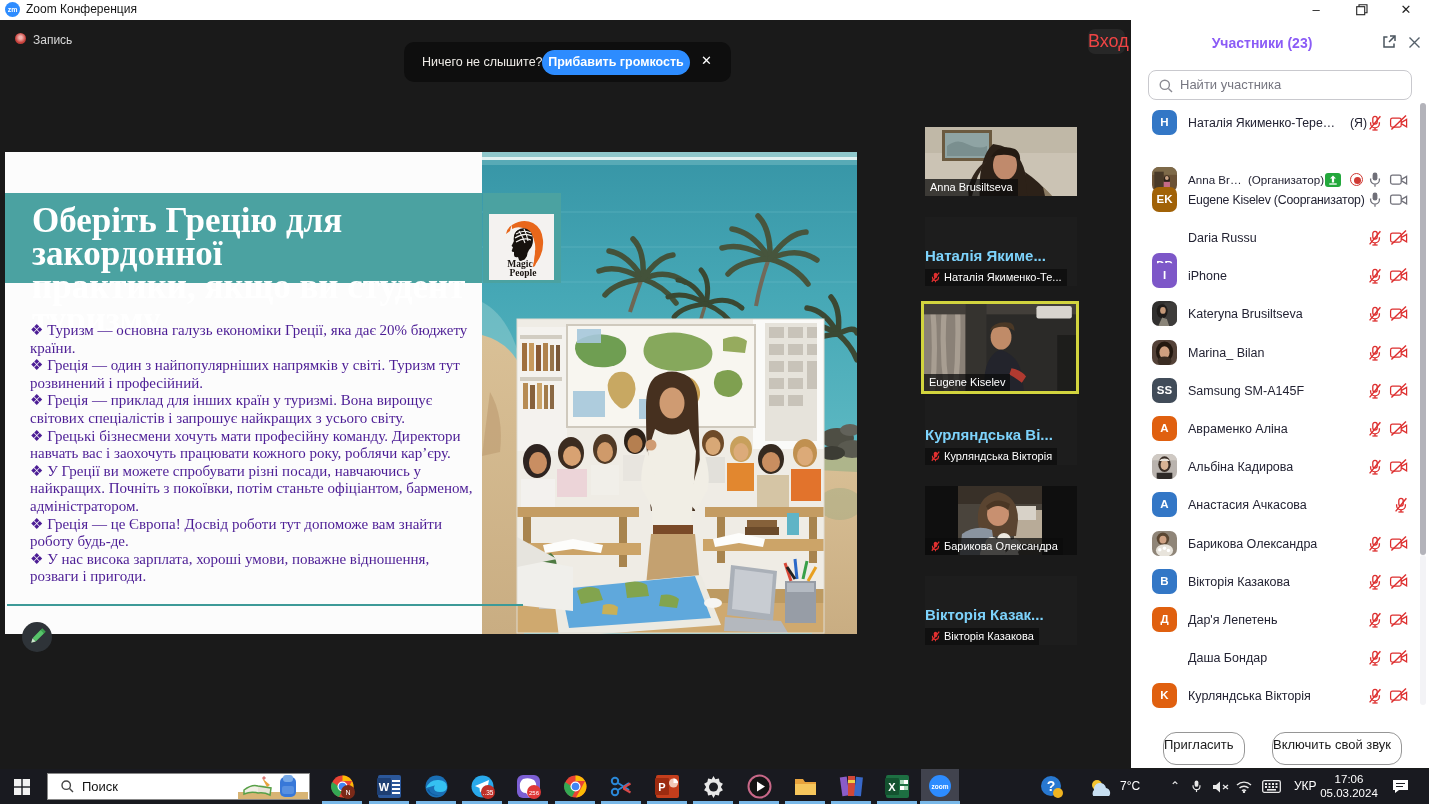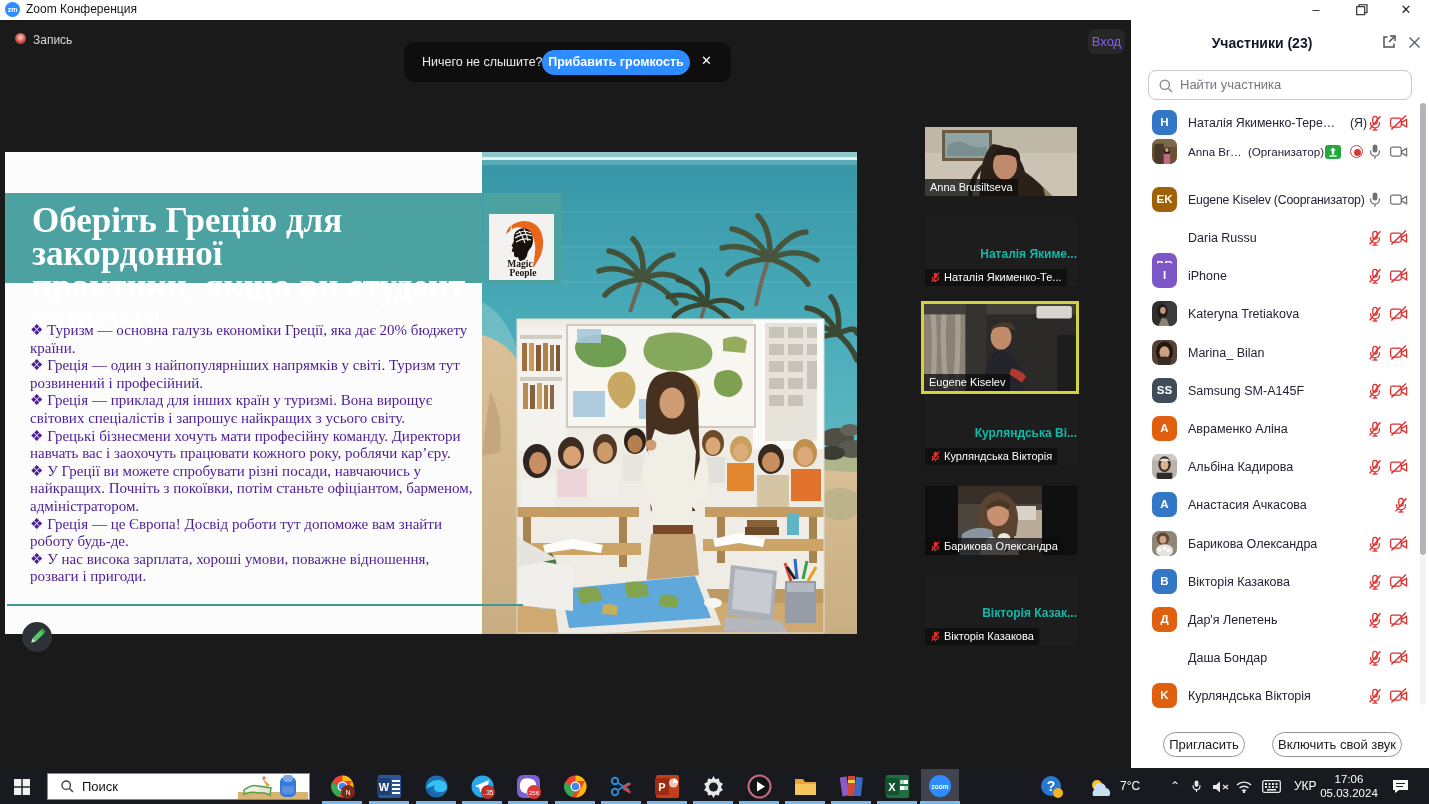--- a/index.html
+++ b/index.html
@@ -11,44 +11,44 @@
 #titlebar .tt { left:26px; top:2px; font-size:12px; color:#151515; }
 .wbtn { top:0; width:14px; height:19px; color:#222; font-size:13px; text-align:center; line-height:19px; }
 
 #main { left:0; top:20px; width:1131px; height:748px; background:#1a1a1a; }
 #rec { left:15px; top:33px; color:#d8d8d8; font-size:12px; }
 #rec .dot { position:absolute; left:0; top:0; width:11px; height:11px; border-radius:50%; background:radial-gradient(circle at 50% 42%, #f0b0ac 0 18%, #c8413c 60%, #a43530 100%); }
 #banner { left:404px; top:42px; width:327px; height:40px; border-radius:10px; background:#0e0e0e; color:#fff; }
 #banner .q { left:18px; top:13px; font-size:12.5px; color:#f0ede8; }
 #banner .btn { left:138px; top:8px; width:148px; height:25px; border-radius:13px; background:#2d8cff; color:#fff; font-size:12.5px; font-weight:bold; text-align:center; line-height:25px; }
 #banner .x { left:297px; top:11px; font-size:13px; color:#fff; }
-#vhod { left:1088px; top:29px; width:37px; height:25px; border-radius:7px; background:#272727; color:#8b5cf6; font-size:13px; text-align:center; line-height:25px; }
+#vhod { left:1088px; top:29px; width:37px; height:25px; border-radius:7px; background:#272727; color:#ef4444; font-size:18px; text-align:center; line-height:25px; }
 
 #slide { left:5px; top:152px; width:852px; height:482px; background:#fcfcfc; }
 #teal { left:0; top:41px; width:477px; height:90px; background:#4ba2a1; }
 #teal h1 { margin:11px 0 0 27px; font-family:"Liberation Serif", serif; font-size:35px; line-height:33px; color:#fff; }
 #logoteal { left:478px; top:41px; width:78px; height:90px; background:#4ba2a1; }
 #logo { left:484px; top:62px; width:65px; height:66px; background:#fff; }
 #stext { left:25px; top:170px; width:470px; font-family:"Liberation Serif", serif; font-size:15px; line-height:17.6px; color:#4c1d95; }
 #srule { left:2px; top:452px; width:516px; height:2px; background:#3d9a98; }
 
 .thumb { left:925px; width:152px; height:69px; background:#1d1d1d; overflow:hidden; }
-.bigname { width:100%; text-align:right; color:#14b8a6; font-weight:bold; font-size:12px; }
+.bigname { width:100%; text-align:left; color:#7dd3fc; font-weight:bold; font-size:15px; }
 .vlabel { position:absolute; left:0; bottom:0; background:rgba(12,12,12,0.75); color:#fff; font-size:11px; padding:2px 5px 3px 5px; white-space:nowrap; }
 .micoff-s { display:inline-block; vertical-align:-2px; margin-right:3px; }
 
 #panel { left:1131px; top:20px; width:298px; height:748px; background:#ffffff; }
-#panel .hdr { left:0; top:15px; width:262px; text-align:center; font-size:14px; font-weight:bold; color:#0f172a; }
+#panel .hdr { left:0; top:15px; width:262px; text-align:center; font-size:14px; font-weight:bold; color:#8b5cf6; }
 #search { left:17px; top:50px; width:264px; height:30px; border:1px solid #c9c9ce; border-radius:8px; }
 #search .ph { position:absolute; left:31px; top:6px; color:#767680; font-size:13px; }
 .prow { left:0; width:280px; height:38px; }
 .av { position:absolute; left:21px; top:6px; width:25px; height:25px; border-radius:7px; color:#fff; font-size:11.5px; font-weight:bold; text-align:center; line-height:25px; }
 .pname { position:absolute; left:57px; top:12px; font-size:12.5px; color:#232333; white-space:nowrap; }
 .icons { position:absolute; left:236px; top:10px; width:46px; height:18px; }
-#pfoot .b { position:absolute; top:0; height:25px; border:1px solid #969696; border-radius:13px; background:#fff; color:#1a1a1a; font-size:13px; text-align:center; line-height:23px; }
+#pfoot .b { position:absolute; top:0; height:33px; border:1px solid #969696; border-radius:13px; background:#fff; color:#1a1a1a; font-size:13px; text-align:left; line-height:23px; }
 #scrollbar { left:1420px; top:103px; width:6px; height:452px; border-radius:3px; background:#b3b3ba; }
 #scrolltrack { left:1420px; top:555px; width:6px; height:150px; border-radius:3px; background:#f3f3f6; }
 
 #taskbar { left:0; top:769px; width:1429px; height:35px; background:#191a20;text-decoration:underline; }
 #tsearch { left:47px; top:4px; width:263px; height:27px; background:#fff; border:1px solid #888; color:#111; font-size:13px; }
 .trun { top:32px; width:40px; height:3px; background:#79b8e8; }
 </style>
 </head>
 <body>
 <div class="abs" id="main"></div>
@@ -458,21 +458,21 @@
           </svg>
           <svg width="20" height="17" viewBox="0 0 20 17" style="position:absolute;left:22px;top:0;">
             <g fill="none" stroke="#dd2e2e" stroke-width="1.25">
               <rect x="1.6" y="4.1" width="10.6" height="9" rx="1.8"></rect>
               <path d="M12.2 8.6l5.4-3.2v7.4l-5.4-3.2"></path>
             </g>
             <path d="M2.4 15.6L17 1.6" stroke="#dd2e2e" stroke-width="1.4" fill="none"></path>
           </svg>
         </div>
       </div>
-  <div class="abs prow" style="top:113px;padding-left:20px;">
+  <div class="abs prow" style="top:141px;padding-left:20px;">
         <div class="av" style="overflow:hidden;"><svg width="25" height="25" viewBox="0 0 32 32">
             <rect width="32" height="32" fill="#6b5236"></rect>
             <rect x="0" y="0" width="32" height="10" fill="#7e6a49"></rect>
             <rect x="3" y="6" width="12" height="26" fill="#4a3a28"></rect>
             <ellipse cx="19" cy="16" rx="4" ry="5" fill="#2b2119"></ellipse>
             <ellipse cx="19" cy="14" rx="2.4" ry="2.6" fill="#c9a183"></ellipse>
             <rect x="15" y="19" width="8" height="13" fill="#c46a86"></rect>
           </svg></div>
         <div class="pname" style="font-size:11.6px;">Anna Br…&nbsp;&nbsp;(Организатор)</div>
         <span style="position:absolute;left:194px;top:12px;display:inline-block;width:16px;height:14px;background:#23a83c;border-radius:3px;">
@@ -564,21 +564,21 @@
         </div>
       </div>
   <div class="abs prow" style="top:275px;">
         <div class="av" style="overflow:hidden;"><svg width="25" height="25" viewBox="0 0 32 32">
             <rect width="32" height="32" fill="#31302f"></rect>
             <rect x="16" y="2" width="16" height="30" fill="#3e3c3a"></rect>
             <ellipse cx="13" cy="13" rx="7" ry="9" fill="#1f1c1a"></ellipse>
             <ellipse cx="14" cy="12" rx="3.6" ry="4.4" fill="#c59878"></ellipse>
             <path d="M8 32l5-11 6 2 3 9z" fill="#8a8478"></path>
           </svg></div>
-        <div class="pname">Kateryna Tretiakova</div>
+        <div class="pname">Kateryna Brusiltseva</div>
         <div class="icons">
           <svg width="16" height="17" viewBox="0 0 16 17" style="position:absolute;left:0px;top:0;">
             <g fill="none" stroke="#dd2e2e" stroke-width="1.3">
               <rect x="5.8" y="2.4" width="4.4" height="7.6" rx="2.2"></rect>
               <path d="M3.6 8.2v1.2a4.4 4.4 0 0 0 8.8 0V8.2"></path>
               <path d="M8 14v2"></path>
               <path d="M5.4 16h5.2"></path>
             </g>
             <path d="M2.6 15.4L13.4 2.2" stroke="#dd2e2e" stroke-width="1.4" fill="none"></path>
           </svg>

